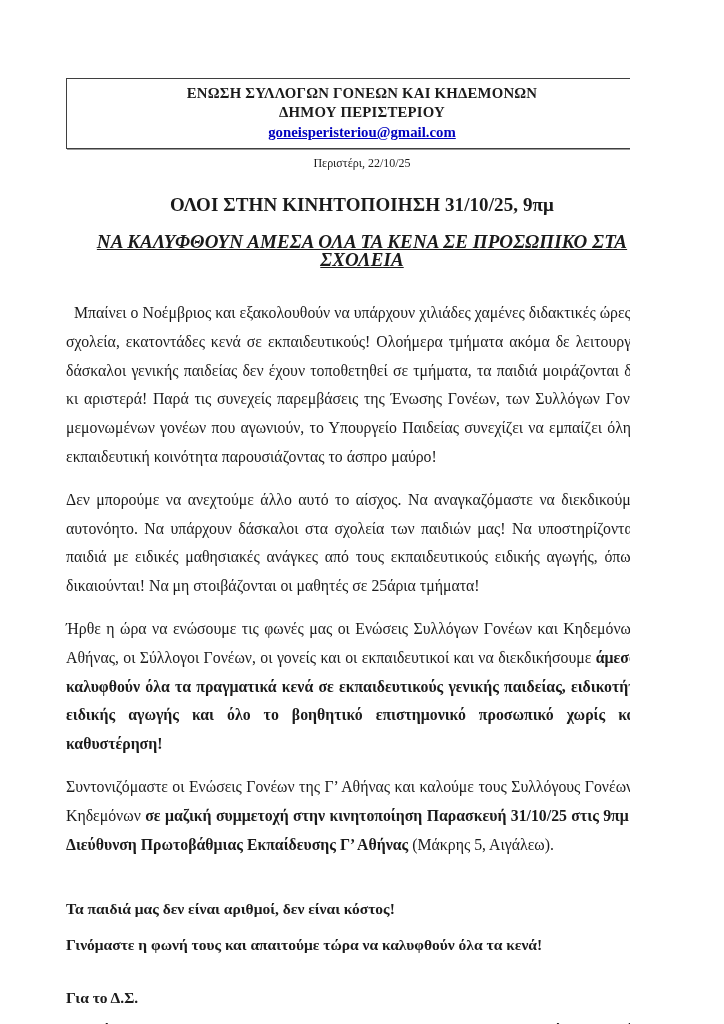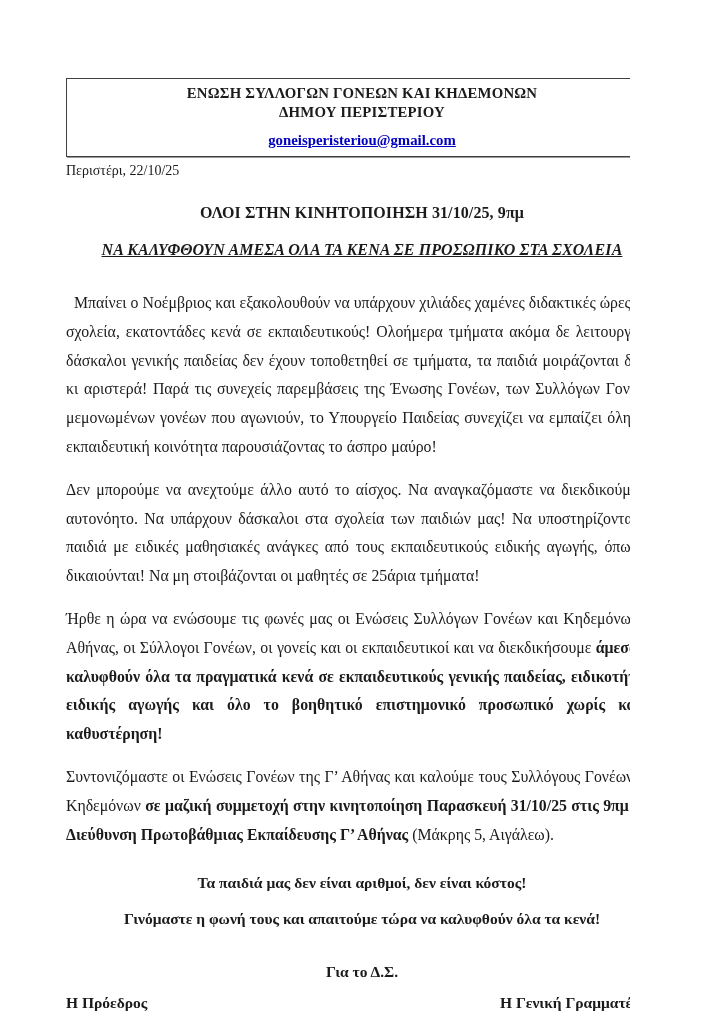--- a/index.html
+++ b/index.html
@@ -33,43 +33,42 @@
     box-sizing: border-box;
   }
   .header-box .org-line {
     font-weight: bold;
     font-size: 14.8px;
     line-height: 19px;
     letter-spacing: 0.2px;
   }
   .email-line {
     line-height: 19px;
-    margin-top: 8px;
   }
   .email-link {
     font-weight: bold;
     font-size: 14.8px;
     color: #0000bf;
     text-decoration: underline;
     cursor: pointer;
   }
   .dateline {
-    text-align: left;
-    font-size: 14px;
+    text-align: center;
+    font-size: 12px;
     margin-top: 5px;
     line-height: 18px;
   }
   
   .titles {
     margin-top: 24px;
     text-align: center;
   }
   .title-line {
     font-weight: bold;
-    font-size: 16px;
+    font-size: 19px;
     line-height: 18px;
     margin: 0 0 19px 0;
     letter-spacing: 0.1px;
     text-align: center;
   }
   .title-line.underlined {
     text-decoration: underline;
     font-style: italic;
   }
   
@@ -83,33 +82,33 @@
     margin: 0 0 14px 0;
   }
   .body-text p.first-indent {
     text-indent: 8px;
   }
   .body-text b {
     font-weight: bold;
   }
   
   .slogans {
-    margin-top: 24px;
-    text-align: center;
+    margin-top: 40px;
+    text-align: left;
   }
   .slogan-line {
     font-weight: bold;
     font-size: 15.5px;
     line-height: 19px;
     margin: 0 0 17px 0;
   }
   
   .for-board {
     margin-top: 34px;
-    text-align: center;
+    text-align: left;
     font-weight: bold;
     font-size: 15.5px;
     line-height: 19px;
   }
   .sig-row {
     display: flex;
     justify-content: space-between;
     font-weight: bold;
     font-size: 15.5px;
     line-height: 19px;

